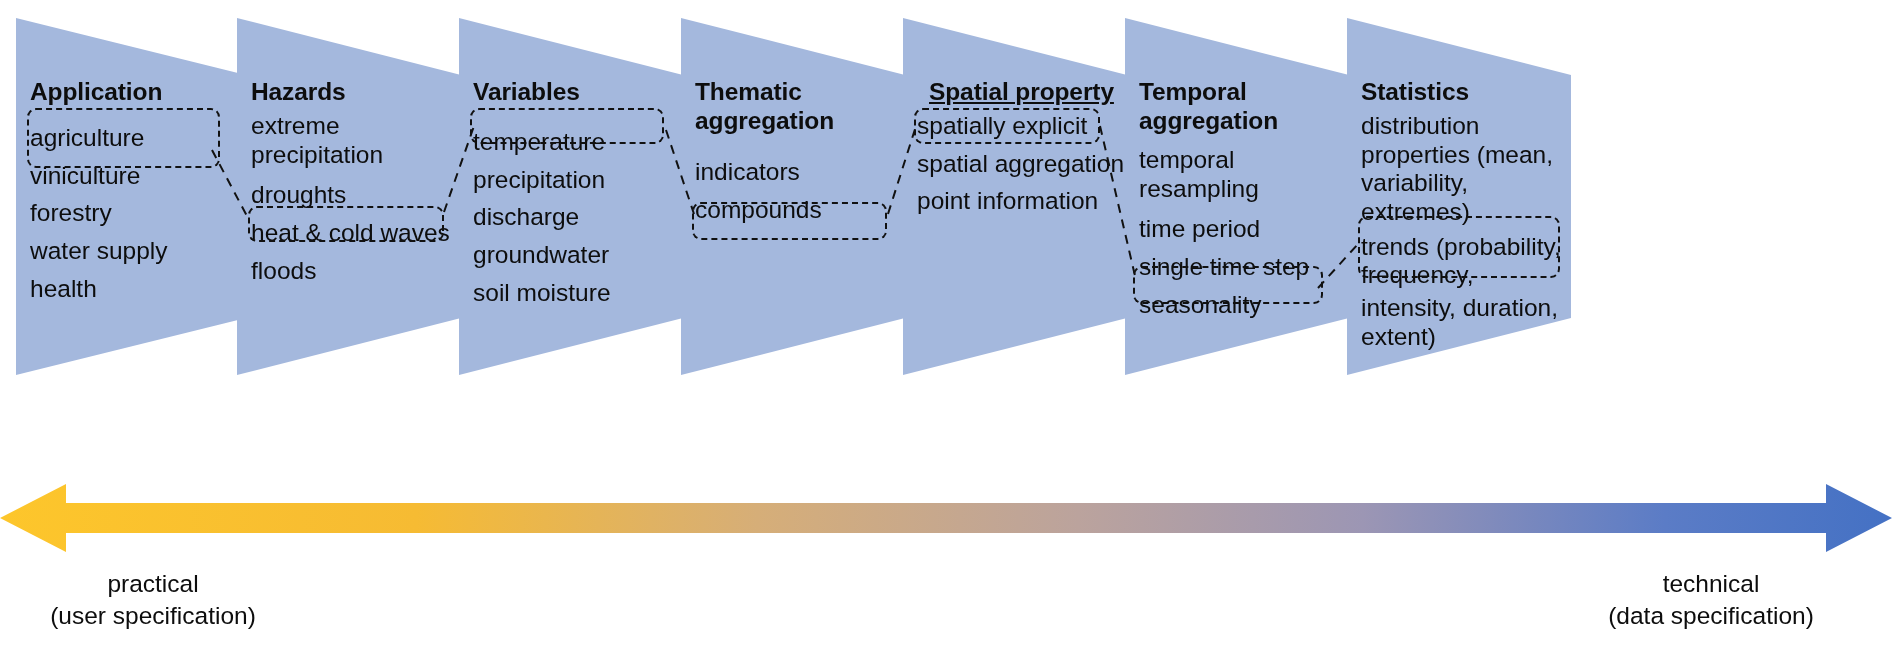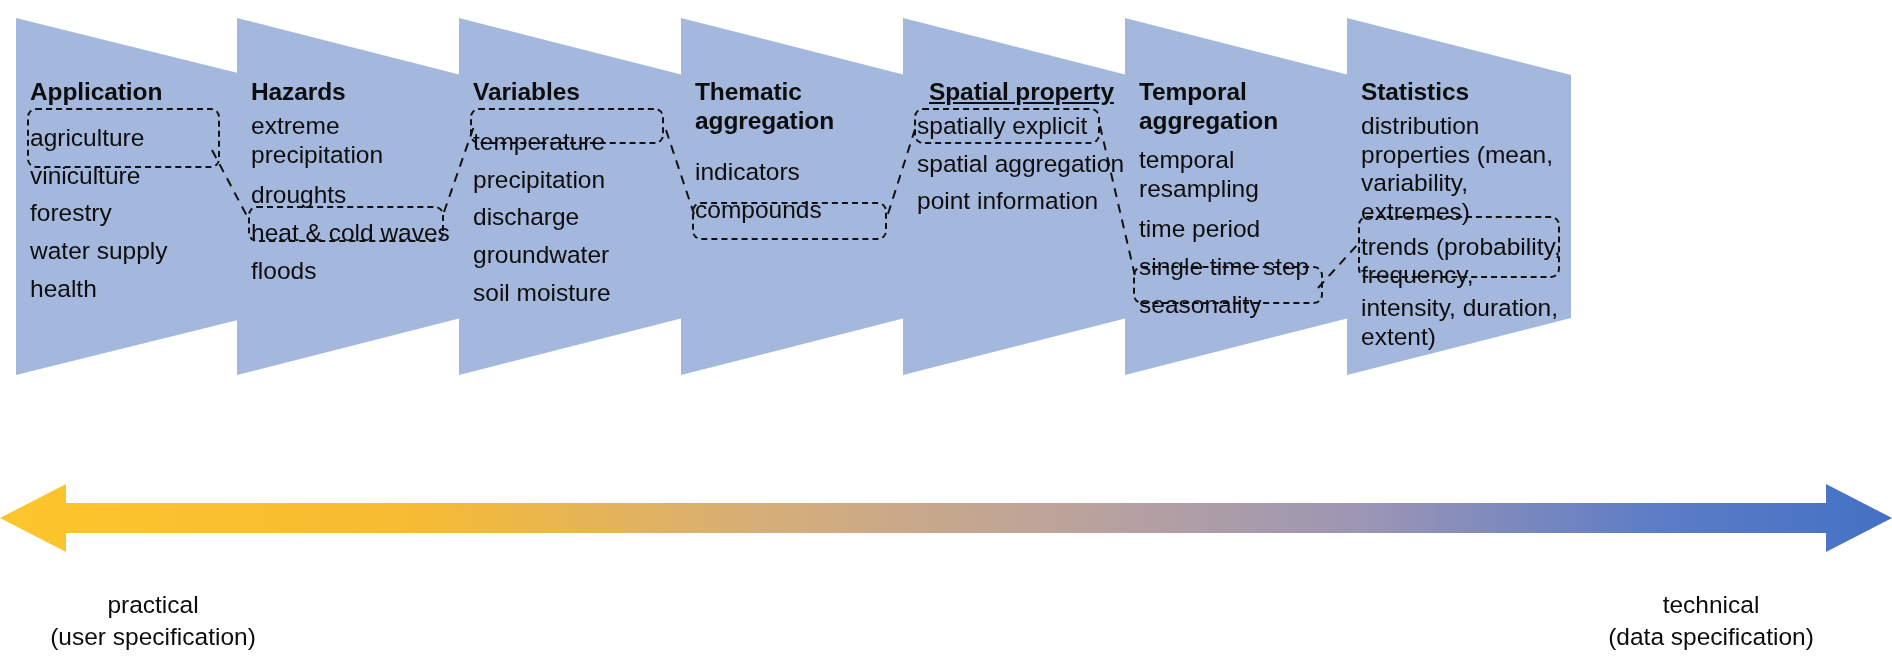--- a/index.html
+++ b/index.html
@@ -109,21 +109,20 @@
     width: 1892px;
     height: 88px;
   }
   .axis-label {
     position: absolute;
     font-size: 24.5px;
     line-height: 1.3;
     text-align: center;
     color: #0d0d0d;
     white-space: pre-line;
-    margin-top: 21px;
   }
   .axis-label.left  { left: 8px;   width: 290px; }
   .axis-label.right { right: 16px; width: 330px; }
 </style>
 </head>
 <body>
 
 <div id="stage">
 
   <div class="panels">

